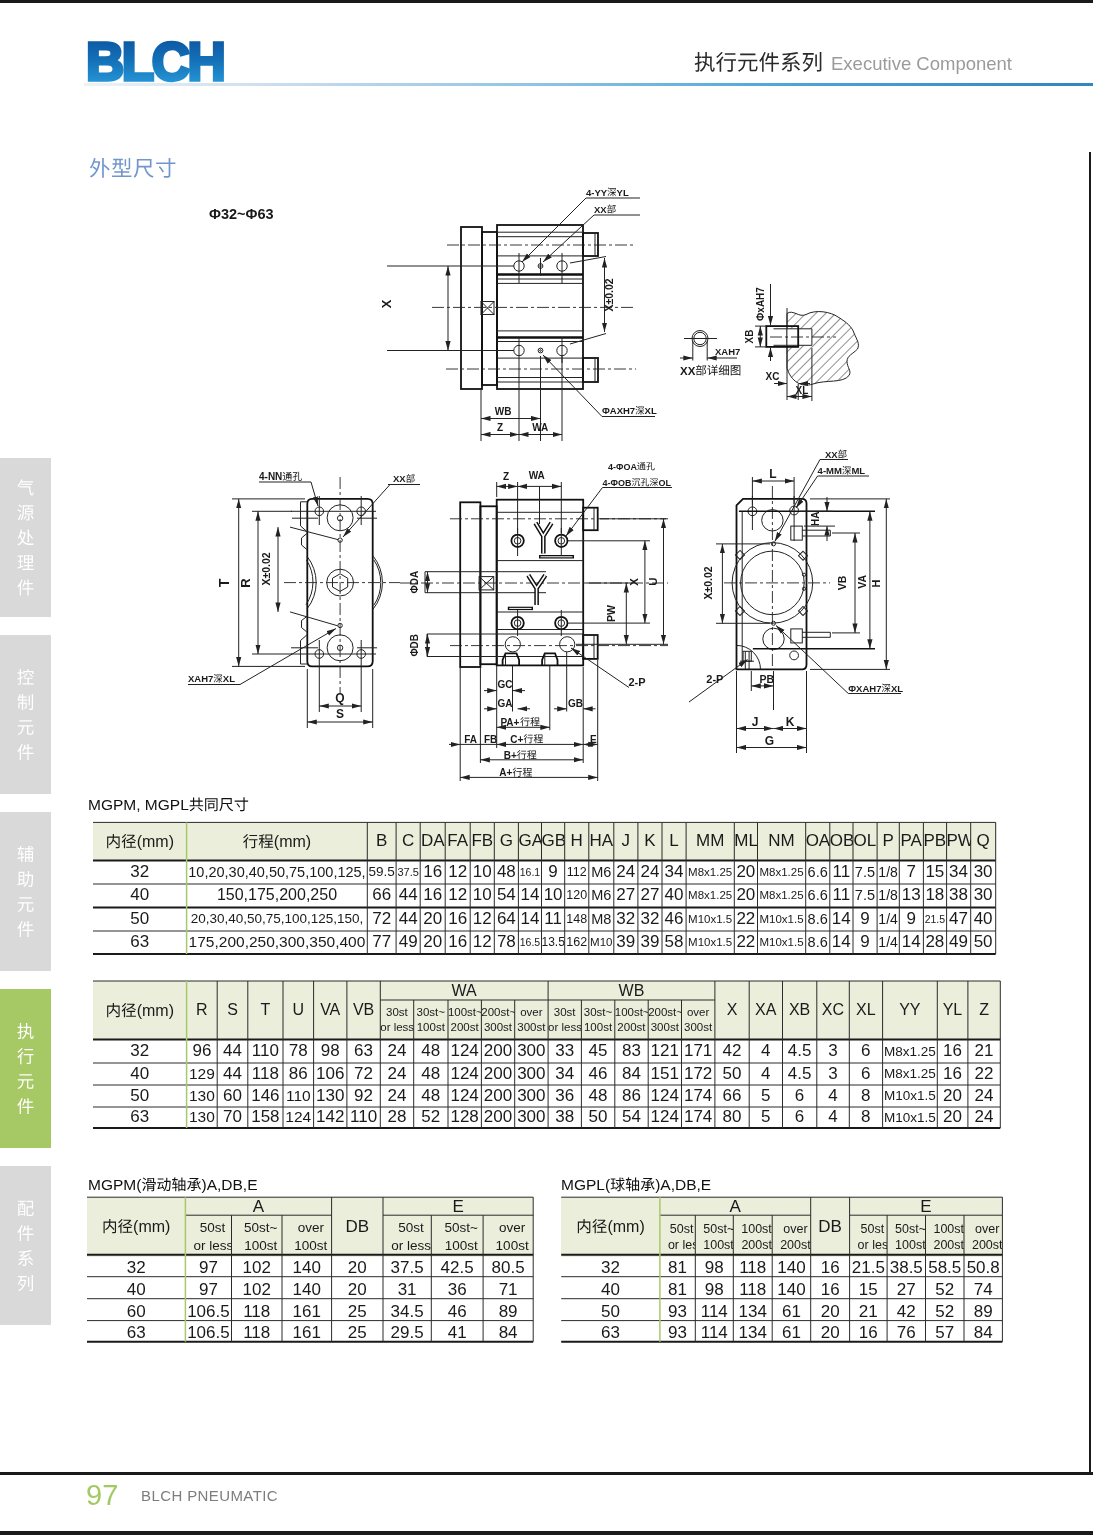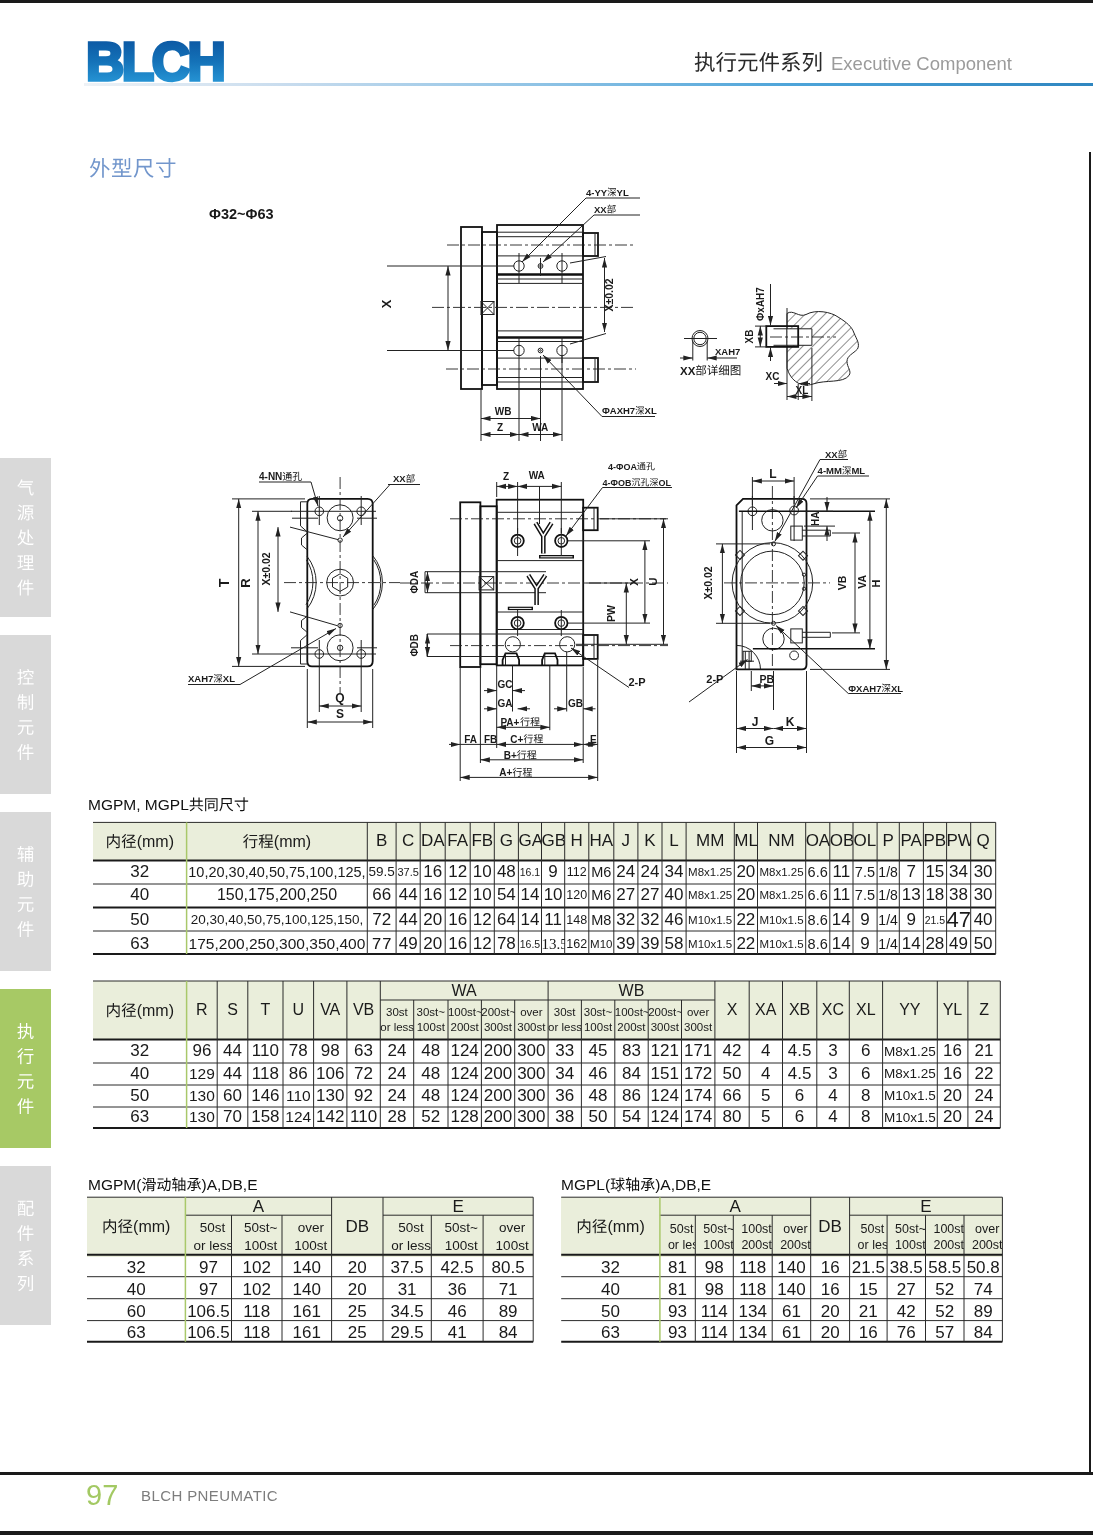--- a/index.html
+++ b/index.html
@@ -175,34 +175,34 @@
         <td style="font-size:17px;">46</td>
         <td style="font-size:11.5px;">M10x1.5</td>
         <td style="font-size:17px;">22</td>
         <td style="font-size:11.5px;">M10x1.5</td>
         <td style="font-size:14.5px;">8.6</td>
         <td style="font-size:17px;">14</td>
         <td style="font-size:17px;">9</td>
         <td style="font-size:14.0px;">1/4</td>
         <td style="font-size:17px;">9</td>
         <td style="font-size:10.5px;">21.5</td>
-        <td style="font-size:22px;">47</td>
+        <td style="font-size:17px;">47</td>
         <td style="font-size:17px;">40</td>
       </tr>
       <tr style="height:23.0px;">
         <td style="font-size:17px;">63</td>
         <td style="font-size:15.5px;">175,200,250,300,350,400</td>
-        <td style="font-size:17px;font-family:Liberation Mono, monospace;">77</td>
+        <td style="font-size:17px;">77</td>
         <td style="font-size:17px;">49</td>
         <td style="font-size:17px;">20</td>
         <td style="font-size:17px;">16</td>
         <td style="font-size:17px;">12</td>
         <td style="font-size:17px;">78</td>
         <td style="font-size:10.5px;">16.5</td>
-        <td style="font-size:15px;font-family:Liberation Serif, serif;">13.5</td>
+        <td style="font-size:12px;">13.5</td>
         <td style="font-size:12.5px;">162</td>
         <td style="font-size:11.5px;">M10</td>
         <td style="font-size:17px;">39</td>
         <td style="font-size:17px;">39</td>
         <td style="font-size:17px;">58</td>
         <td style="font-size:11.5px;">M10x1.5</td>
         <td style="font-size:17px;">22</td>
         <td style="font-size:11.5px;">M10x1.5</td>
         <td style="font-size:14.5px;">8.6</td>
         <td style="font-size:17px;">14</td>

